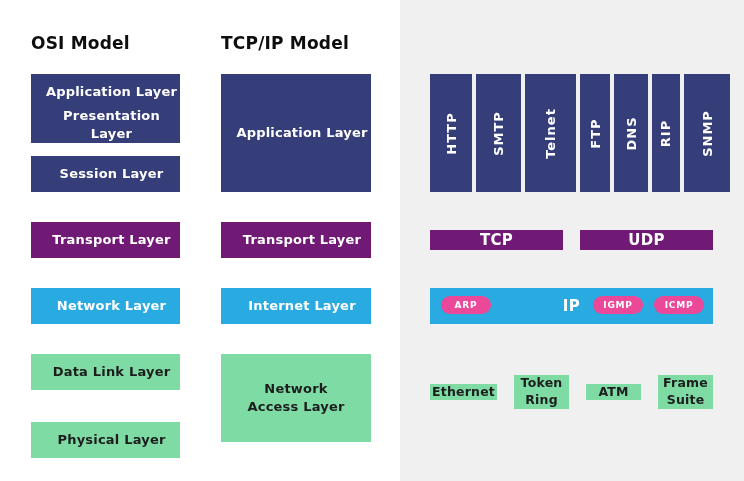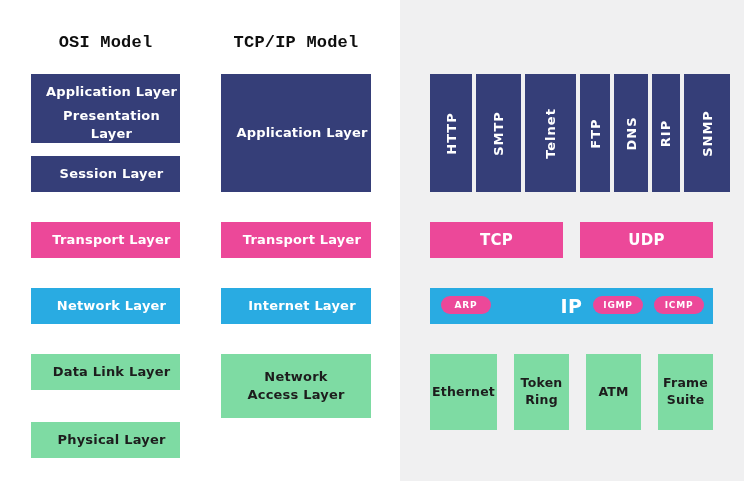--- a/index.html
+++ b/index.html
@@ -13,64 +13,64 @@
 
   .panel {
     position: absolute; left: 400px; top: 0;
     width: 344px; height: 481px;
     background: #f0f0f1;
   }
 
   .title {
     position: absolute; top: 33px;
     font-weight: bold; font-size: 17px; color: #0e0e0e;
-    text-align: center; letter-spacing: 0.2px; font-family: Liberation Mono, monospace;
+    text-align: left; letter-spacing: 0.2px;
   }
   .title-osi   { left: 31px;  width: 149px; }
   .title-tcpip { left: 221px; width: 150px; }
   .title-suite { left: 430px; width: 283px; }
 
   .box {
     position: absolute;
     display: flex; align-items: center; justify-content: center;
     color: #ffffff; font-size: 13px; font-weight: 600;
     letter-spacing: 0.2px; text-align: center; line-height: 1.35;
     box-sizing: border-box;
     padding-left: 12px;
   }
   .navy  { background: #353e78; }
-  .royal { background: #ec4899; }
+  .royal { background: #701a75; }
   .cyan  { background: #29abe2; }
   .green { background: #7edba3; color: #1d1d1d; }
 
   .col-osi   { left: 31px;  width: 149px; height: 36px; }
   .col-tcpip { left: 221px; width: 150px; height: 36px; }
 
   .t74  { top: 74px; }  .t115 { top: 107px; } .t156 { top: 156px; }
   .t222 { top: 222px; } .t288 { top: 288px; } .t354 { top: 354px; }
   .t394 { top: 394px; margin-top: 28px; }
-  .h118 { height: 118px; } .h76 { height: 64px; }
+  .h118 { height: 118px; } .h76 { height: 88px; }
   .wrap-pad { padding: 0 16px; }
 
   .bars {
     position: absolute; left: 430px; top: 74px;
     width: 283px; height: 118px;
     display: flex; gap: 4px;
   }
   .bar {
     flex: 1; background: #353e78;
     display: flex; align-items: center; justify-content: center;
   }
   .vtext {
     transform: rotate(-90deg);
     color: #ffffff; font-weight: bold; font-size: 13px;
     letter-spacing: 1px; white-space: nowrap;
   }
 
-  .flexrow { position: absolute; display: flex; gap: 17px; box-sizing: border-box; }
+  .flexrow { position: absolute; display: flex; gap: 17px; box-sizing: border-box; align-items: center; }
   .row-transport { left: 430px; top: 222px; width: 283px; height: 36px; }
   .row-link      { left: 430px; top: 354px; width: 283px; height: 76px; }
   .cell {
     flex: 1;
     display: flex; align-items: center; justify-content: center;
     color: #ffffff; font-size: 15px; font-weight: bold;
     letter-spacing: 0.3px; text-align: center; line-height: 1.35;
   }
   .cell-green {
     font-size: 12.5px; font-weight: 600; color: #1d1d1d;
@@ -78,21 +78,21 @@
   }
 
   .iprow {
     position: absolute; left: 430px; top: 288px;
     width: 283px; height: 36px;
     background: #29abe2;
   }
   .ip-label {
     position: absolute; left: 0; top: 0; width: 100%; height: 100%;
     display: flex; align-items: center; justify-content: center;
-    color: #ffffff; font-weight: bold; font-size: 19px; letter-spacing: 0.5px;
+    color: #ffffff; font-weight: bold; font-size: 15px; letter-spacing: 0.5px;
   }
   .pill {
     position: absolute; top: 8px; height: 18px; width: 50px;
     border-radius: 9px; background: #ec4899;
     display: flex; align-items: center; justify-content: center;
     color: #ffffff; font-size: 9px; font-weight: bold; letter-spacing: 0.8px;
   }
   .pill-arp  { left: 11px; }
   .pill-igmp { left: 163px; }
   .pill-icmp { left: 224px; }

